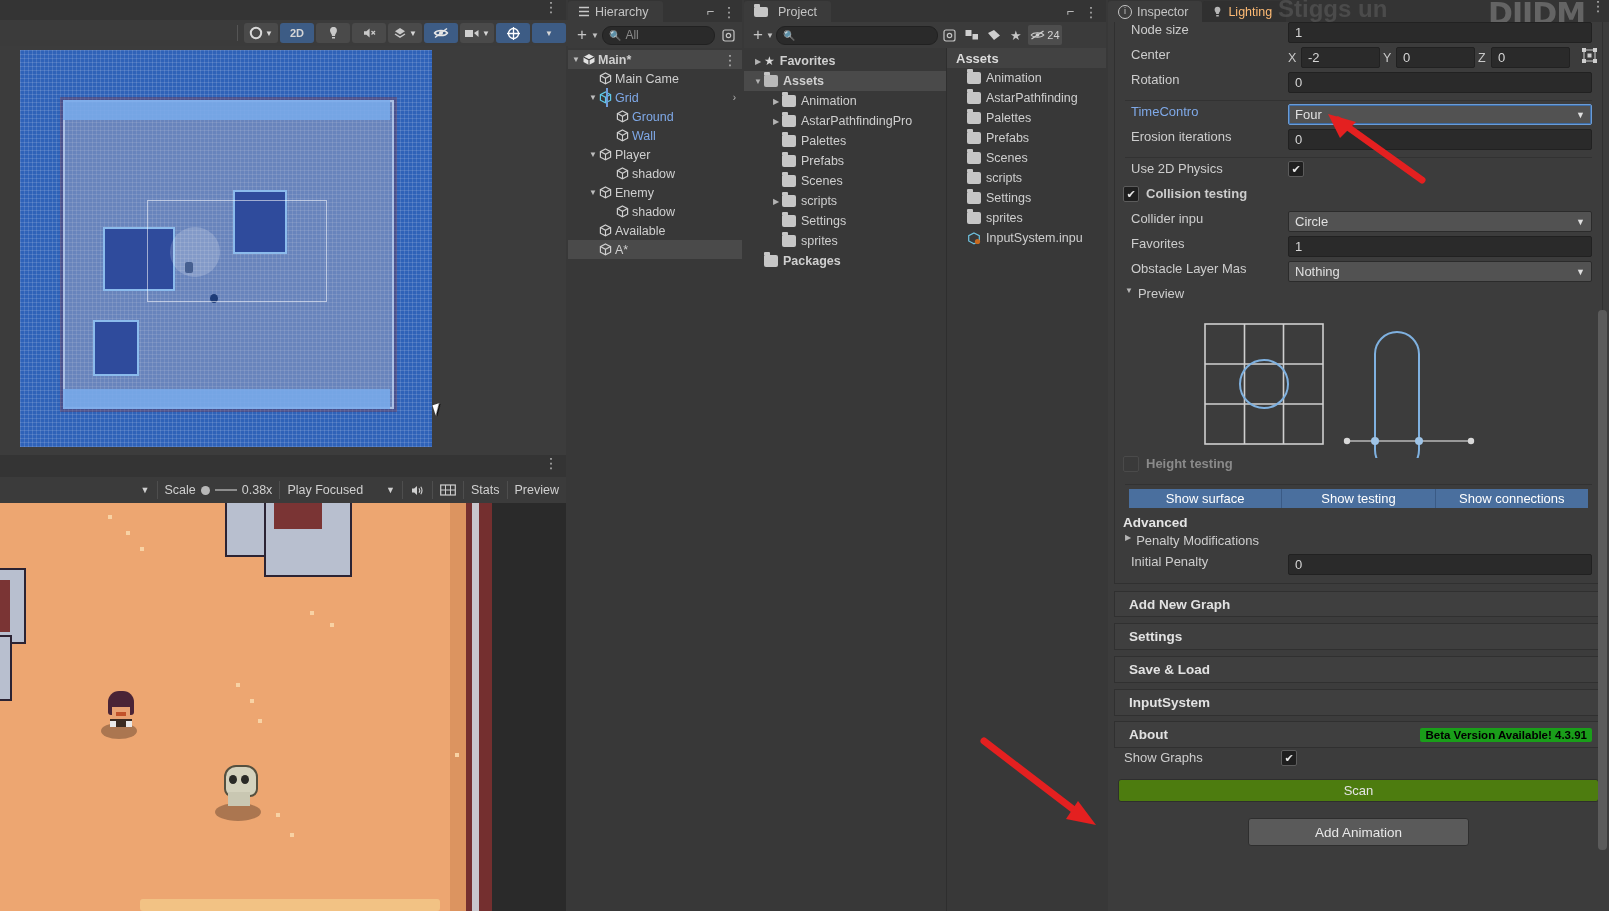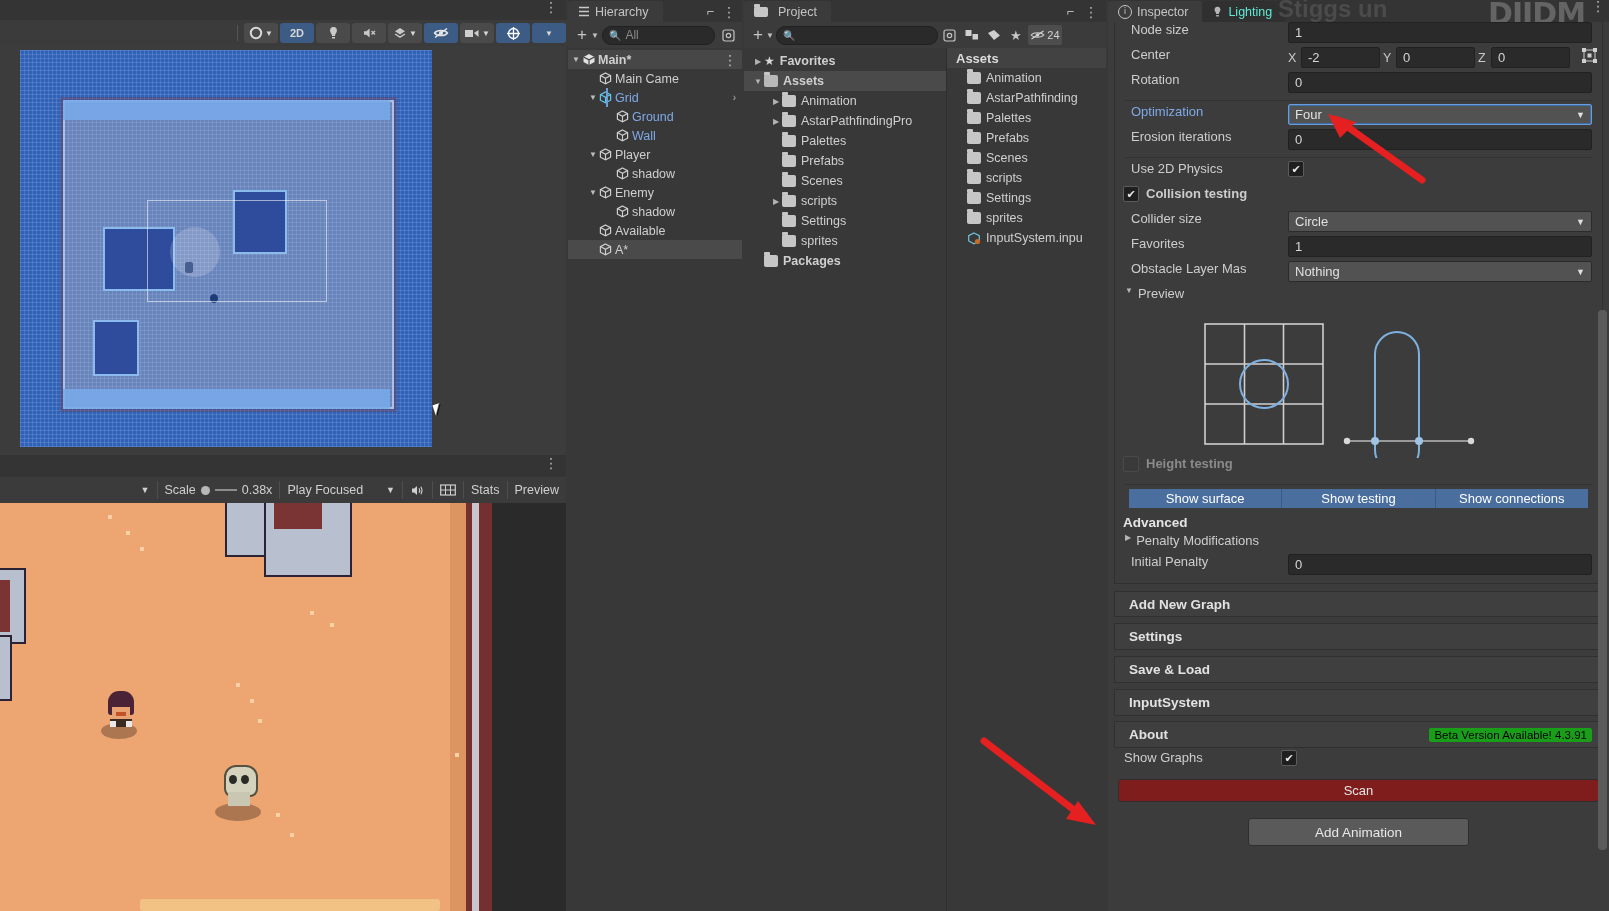--- a/index.html
+++ b/index.html
@@ -18,21 +18,21 @@
     -webkit-font-smoothing: antialiased;
   }
   .panel { position: absolute; box-sizing: border-box; }
   .tab {
     height: 21px; padding: 0 14px 0 10px;
     display: flex; align-items: center; gap: 5px;
     font-size: 12.5px; color: #c4c4c4;
     border-top-left-radius: 3px; border-top-right-radius: 3px;
     background: #3b3b3b;
   }
-  .tab.inactive { background: #303030; color: #5eead4; }
+  .tab.inactive { background: #303030; color: #fdba74; }
   .searchfield {
     flex: 1; height: 17px; background: #2a2a2a;
     border-radius: 9px; display: flex; align-items: center;
     padding: 0 6px; gap: 4px; color: #8b8b8b; font-size: 12px;
     border: 1px solid #212121;
   }
   .iconbtn {
     width: 20px; height: 20px; display: flex;
     align-items: center; justify-content: center;
     color: #c6c6c6;
@@ -229,27 +229,27 @@
     display: flex; align-items: center; padding-left: 14px;
     font-size: 13.5px; font-weight: bold; color: #e2e2e2;
     margin: 0 6px; justify-content: space-between;
   }
   .fatbtn {
     height: 24px; margin: 0 6px; background: #3f3f3f; border: 1px solid #303030;
     display: flex; align-items: center; padding-left: 14px;
     font-size: 13.5px; font-weight: bold; color: #e2e2e2;
   }
   .wide-btn {
-    height: 21px; margin: 4px 10px 0 10px; background: #7f1d1d;
+    height: 21px; margin: 4px 10px 0 10px; background: #4d7c0f;
     border: 1px solid #2e2e2e; border-radius: 3px;
     display: flex; align-items: center; justify-content: center;
     font-size: 13px; color: #e4e4e4;
   }
   .badge {
-    background: #1a9e1a; color: #000; font-size: 11.5px; font-weight: normal;
+    background: #1a9e1a; color: #000; font-size: 11.5px; font-weight: bold;
     padding: 1px 5px; border-radius: 2px; margin-right: 10px;
   }
   #preview-canvas { height: 148px; position: relative; background: #3c3c3c; }
 
   
   .arrow { position: absolute; pointer-events: none; }
 </style>
 </head>
 <body>
 
@@ -765,21 +765,21 @@
         </div>
 
         <div class="frow">
           <div class="flabel">Rotation</div>
           <div class="fval">0</div>
         </div>
 
         <div class="divline"></div>
 
         <div class="frow">
-          <div class="flabel blue-label">Optimization</div>
+          <div class="flabel blue-label">TimeContro</div>
           <div class="fdrop focus">
             <span>Four</span>
             <span style="font-size:9px;">▼</span>
           </div>
         </div>
 
         <div class="frow">
           <div class="flabel">Erosion iterations</div>
           <div class="fval">0</div>
         </div>
@@ -794,21 +794,21 @@
         </div>
 
         <div class="frow" style="padding-left:8px;">
           <div class="ckbox" style="margin-right:7px;">
               <span>✔</span>
             </div>
           <div style="font-weight:bold;">Collision testing</div>
         </div>
 
         <div class="frow">
-          <div class="flabel">Collider size</div>
+          <div class="flabel">Collider inpu</div>
           <div class="fdrop">
             <span>Circle</span>
             <span style="font-size:9px;">▼</span>
           </div>
         </div>
 
         <div class="frow">
           <div class="flabel">Favorites</div>
           <div class="fval">1</div>
         </div>

